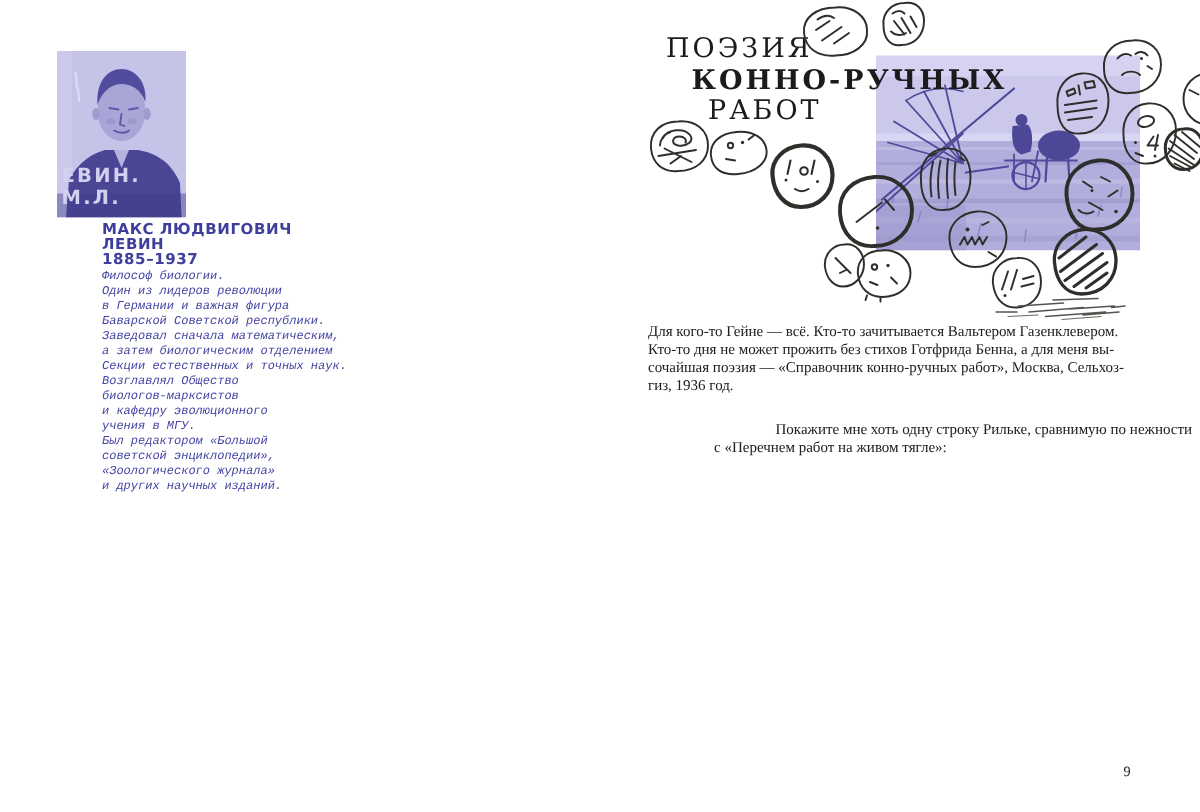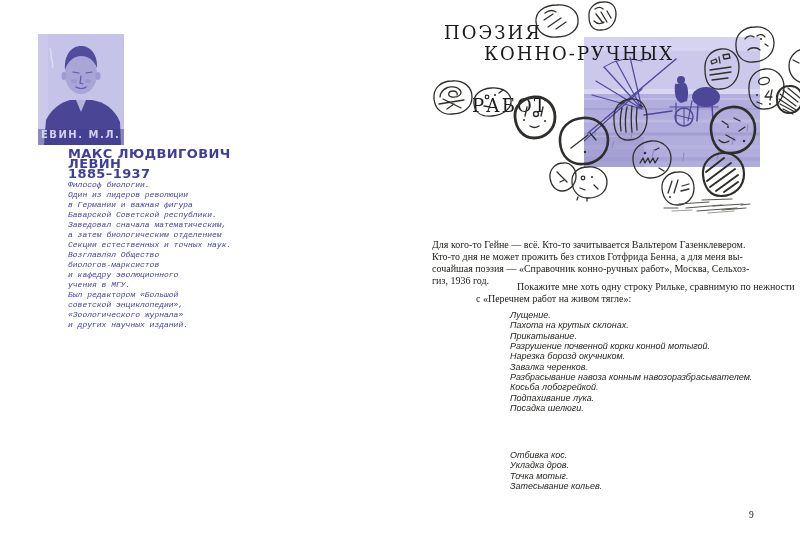--- a/index.html
+++ b/index.html
@@ -6,45 +6,45 @@
   .spread{position:relative;width:800px;height:541px;background:#ffffff;overflow:hidden;
           font-family:"Liberation Serif",serif;}
   .page{position:absolute;top:0;height:541px;}
   .page-left{left:0;width:400px;}
   .page-right{left:400px;width:400px;}
 
   
   .mugshot{position:absolute;left:38px;top:34px;width:86px;height:111px;margin:0;}
   .mugshot svg{display:block;width:86px;height:111px;}
   .mug-caption{position:absolute;left:3px;bottom:5px;color:#d3d1f0;
-      font-family:"DejaVu Sans",sans-serif;font-size:10px;font-weight:bold;letter-spacing:1.5px;}
+      font-family:"DejaVu Sans",sans-serif;font-size:13px;font-weight:bold;letter-spacing:1.5px;}
   .person-name{position:absolute;left:68px;top:149px;margin:0;white-space:pre-line;
-      font-family:"DejaVu Sans",sans-serif;font-size:13px;line-height:10px;font-weight:bold;
+      font-family:"DejaVu Sans",sans-serif;font-size:10px;line-height:10px;font-weight:bold;
       letter-spacing:.4px;color:#3e3e9d;}
   .person-bio{position:absolute;left:68px;top:180px;margin:0;white-space:pre-line;
       font-family:Liberation Mono, monospace;font-style:italic;font-size:8px;line-height:10px;
       color:#4444a4;}
 
   
   .field-photo{position:absolute;left:184px;top:37px;width:176px;height:130px;margin:0;z-index:1;}
   .field-photo svg{display:block;width:176px;height:130px;}
 
   
   .title{position:absolute;left:0;top:0;margin:0;z-index:2;font-weight:400;
       font-family:"DejaVu Serif",serif;color:#1b1b1d;}
   .title span{position:absolute;font-size:18px;letter-spacing:2px;white-space:nowrap;}
   .t1{left:44px;top:22px;}
-  .t2{left:84px;top:43px;}
-  .t3{left:72px;top:63px;margin-top:32px;}
+  .t2{left:61px;top:43px;font-weight:bold;}
+  .t3{left:72px;top:63px;}
 
   .doodles{position:absolute;left:5px;top:0;width:395px;height:230px;z-index:3;pointer-events:none;}
 
   .body{position:absolute;margin:0;white-space:pre-line;color:#21201c;
       font-family:"Liberation Serif",serif;font-size:10px;line-height:12px;}
-  .p1{left:32px;top:239px;width:345px;}
+  .p1{left:32px;top:216px;width:345px;}
   .p2{left:32px;top:281px;width:345px;text-indent:41px;margin-left:44px;}
   .p3{left:32px;top:421px;width:345px;text-indent:41px;}
   .list{position:absolute;margin:0;white-space:pre-line;color:#1f1e1a;
       font-family:"Liberation Sans",sans-serif;font-style:italic;font-size:9px;line-height:10.35px;}
   .l1{left:110px;top:310px;}
   .l2{left:110px;top:450px;}
   .pagenum{position:absolute;left:349px;top:510px;font-family:"Liberation Serif",serif;
       font-size:9.5px;color:#21201c;}
 </style>
 </head>
@@ -221,29 +221,15 @@
         <path d="M672,211 l20,-1 M708,213 l26,-2" stroke-width="0.6"></path>
       </g>
     </svg>
 
     <p class="body p1">Для кого-то Гейне — всё. Кто-то зачитывается Вальтером Газенклевером.
 Кто-то дня не может прожить без стихов Готфрида Бенна, а для меня вы-
 сочайшая поэзия — «Справочник конно-ручных работ», Москва, Сельхоз-
 гиз, 1936 год.</p>
     <p class="body p2">Покажите мне хоть одну строку Рильке, сравнимую по нежности
 с «Перечнем работ на живом тягле»:</p>
-    <p class="list l1">Лущение.
-Пахота на крутых склонах.
-Прикатывание.
-Разрушение почвенной корки конной мотыгой.
-Нарезка борозд окучником.
-Завалка черенков.
-Разбрасывание навоза конным навозоразбрасывателем.
-Косьба лобогрейкой.
-Подпахивание лука.
-Посадка шелюги.</p>
-    <p class="list l2">Отбивка кос.
-Укладка дров.
-Точка мотыг.
-Затесывание кольев.</p>
     <div class="pagenum">9</div>
   </section>
 </div>
 
 </body></html>

